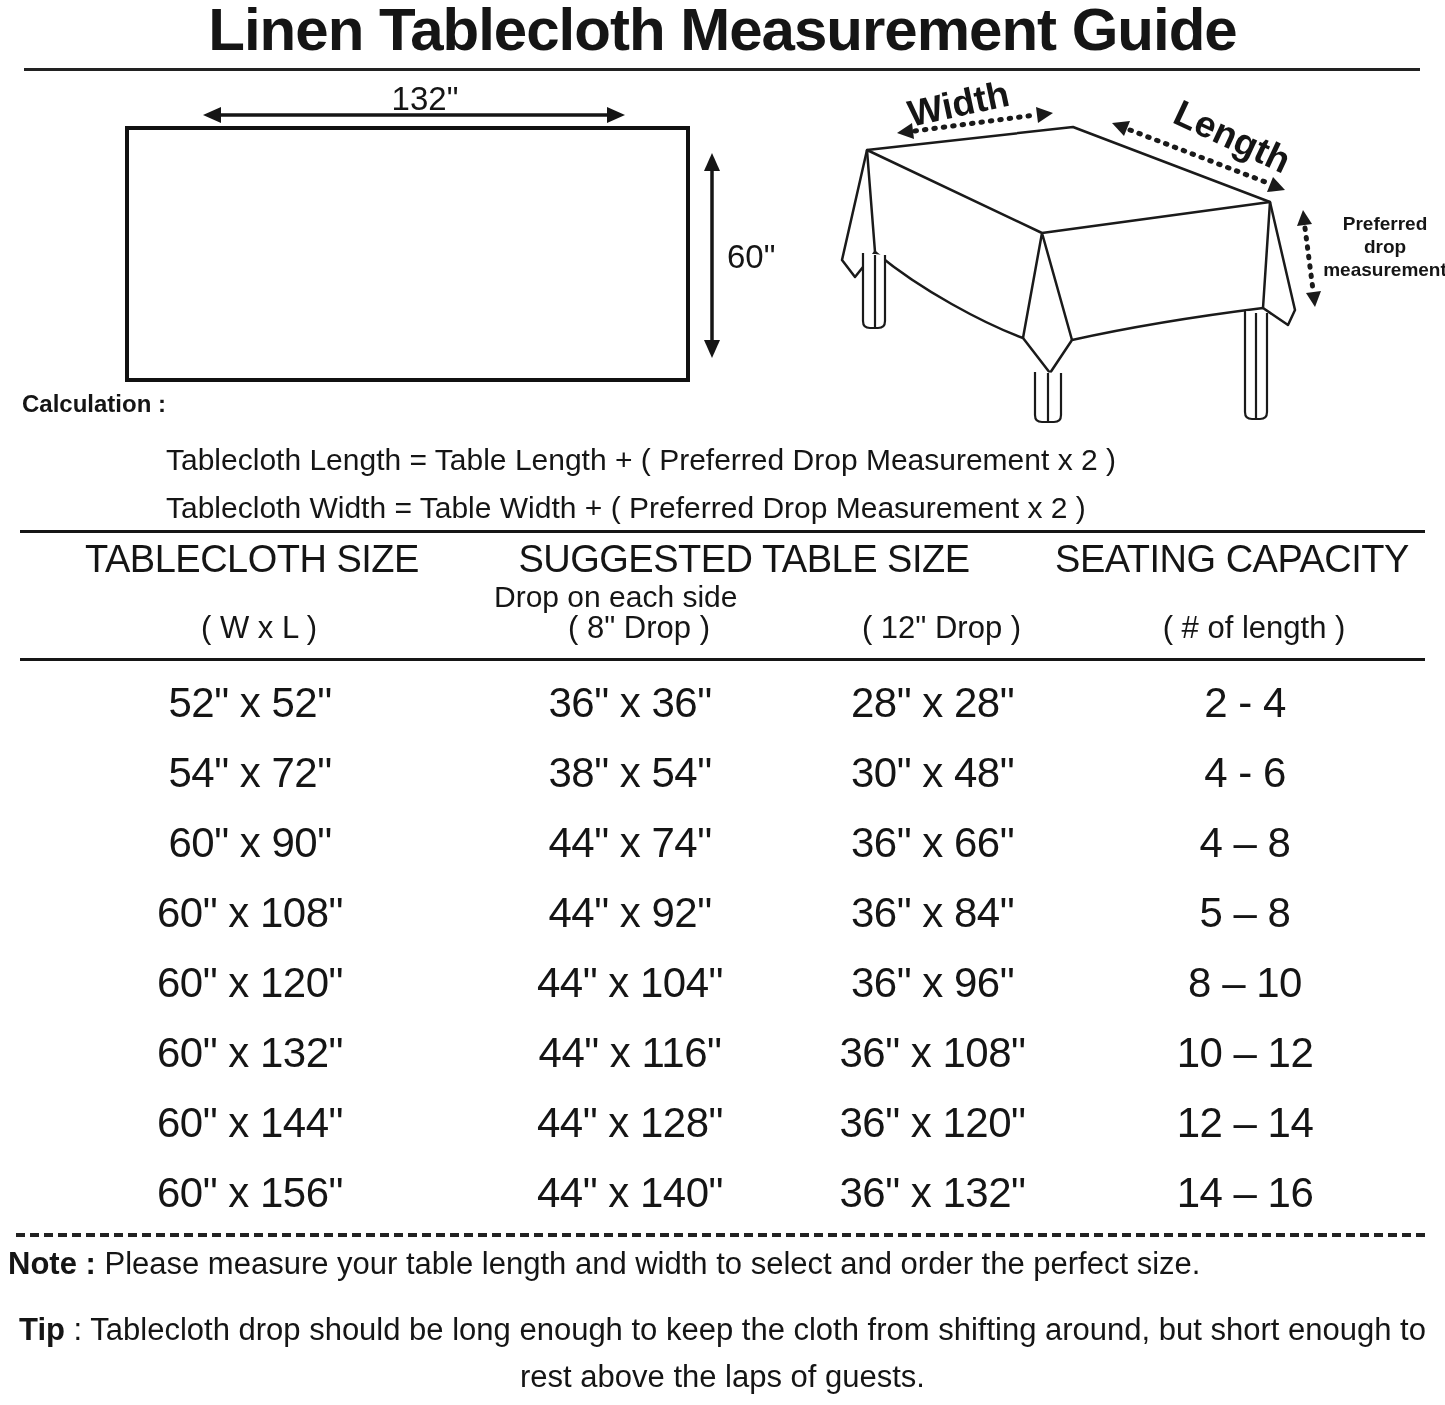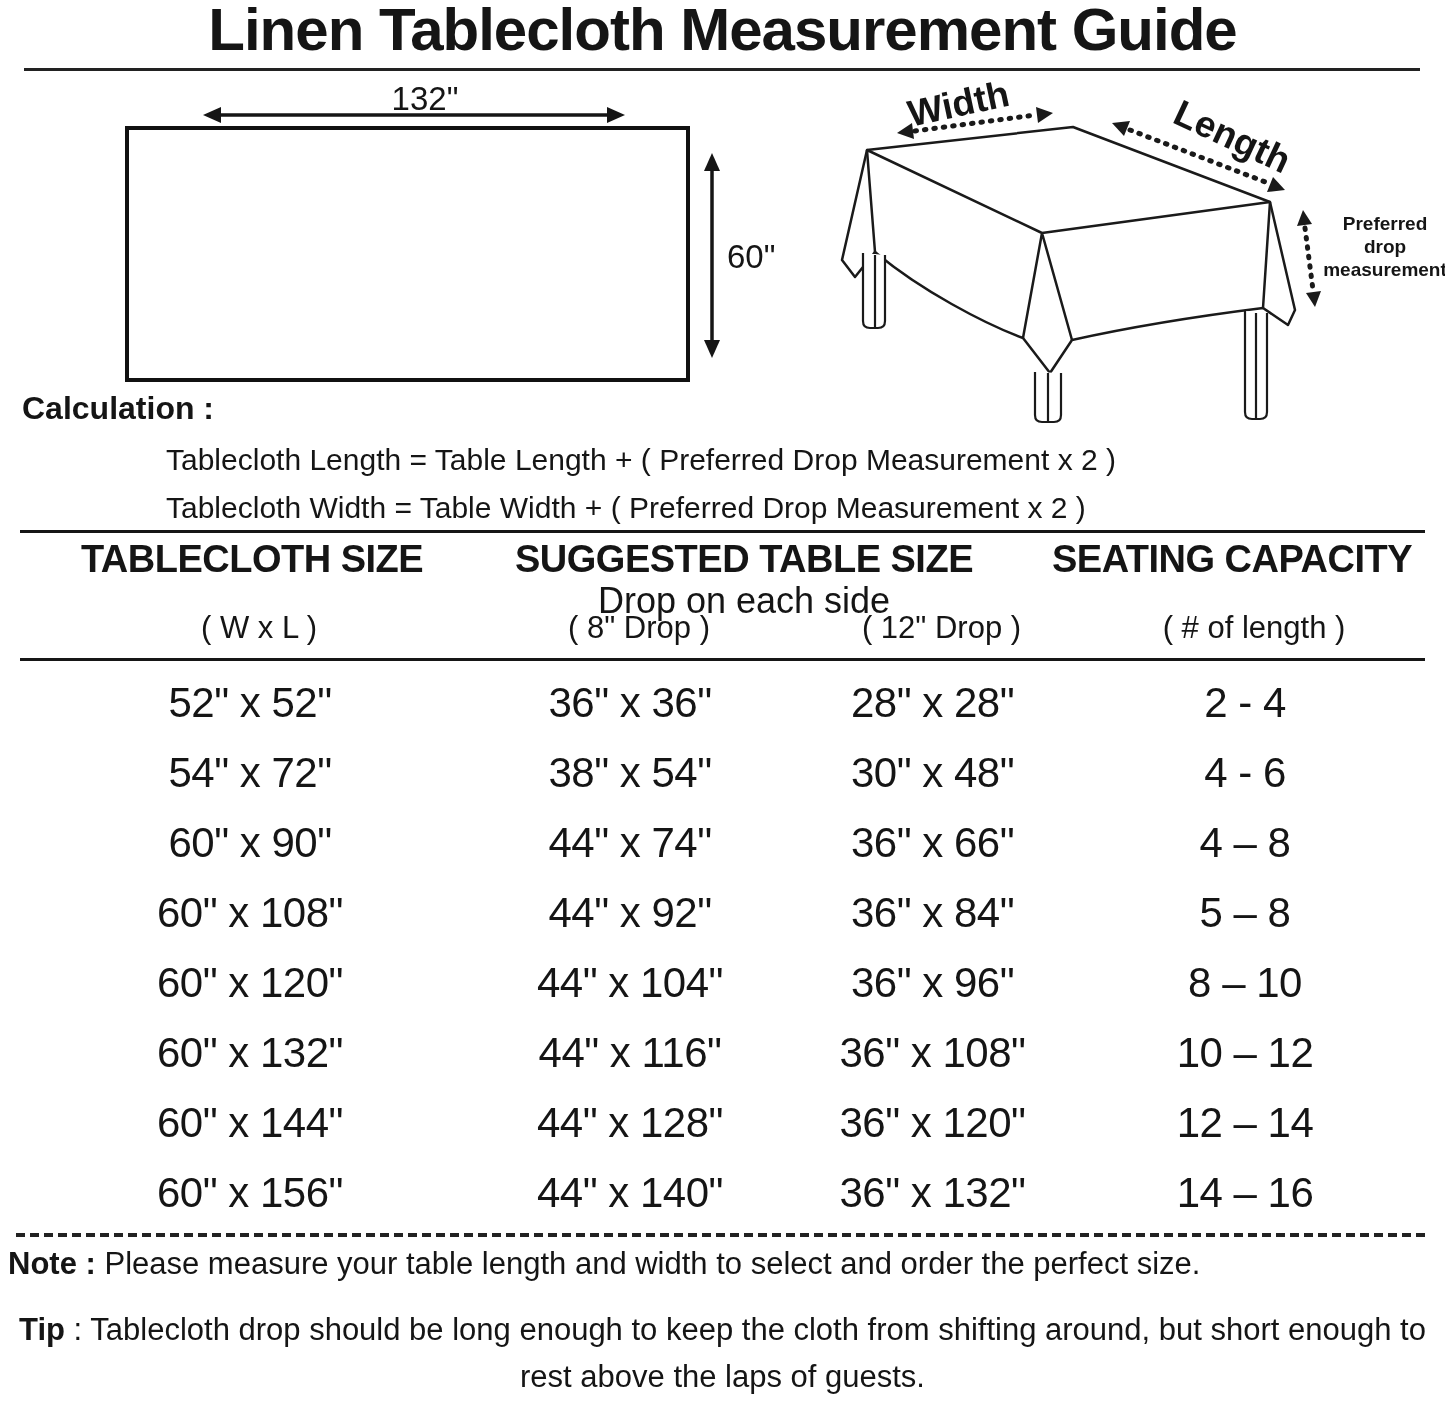--- a/index.html
+++ b/index.html
@@ -3,30 +3,30 @@
 <meta charset="utf-8">
 <style>
   html,body{margin:0;padding:0;background:#fff;}
   .sheet{position:relative;width:1445px;height:1405px;background:#ffffff;color:#151515;
          font-family:"Liberation Sans",sans-serif;overflow:hidden;}
   .title{position:absolute;top:-6px;left:0;width:1445px;margin:0;text-align:center;
          font-size:60px;font-weight:bold;letter-spacing:-1px;line-height:72px;}
   .title-rule{position:absolute;top:68px;left:24px;width:1396px;height:3px;background:#222;}
   .flat-svg{position:absolute;left:80px;top:70px;}
   .cloth-svg{position:absolute;left:835px;top:78px;}
-  .calc-heading{position:absolute;top:390px;left:22px;font-size:32px;font-weight:bold;}
+  .calc-heading{position:absolute;top:390px;left:22px;font-size:24px;font-weight:bold;}
   .formulas{position:absolute;top:436px;left:166px;font-size:30px;font-weight:normal;line-height:48px;}
   .rule{position:absolute;left:20px;width:1405px;height:3px;background:#161616;}
   .rule-top{top:530px;}
   .rule-mid{top:658px;}
-  .hdr{position:absolute;top:538px;width:500px;text-align:center;font-size:38px;font-weight:bold;letter-spacing:-0.5px;}
+  .hdr{position:absolute;top:538px;width:500px;text-align:center;font-size:38px;font-weight:normal;letter-spacing:-0.5px;}
   .hdr1{left:2px;}
   .hdr2{left:494px;}
   .hdr3{left:982px;}
-  .drop-note{position:absolute;top:580px;left:494px;width:500px;text-align:center;font-size:36px;}
+  .drop-note{position:absolute;top:580px;left:494px;width:500px;font-size:30px;}
   .cols{display:grid;grid-template-columns:500px 260px 345px 280px;}
   .subhead-grid{position:absolute;top:610px;left:0;width:1445px;font-size:31px;padding-left:9px;}
   .subhead-grid .cell{text-align:center;}
   .rows-grid{position:absolute;top:668px;left:0;width:1445px;grid-auto-rows:70px;
              font-size:42px;letter-spacing:-0.5px;}
   .rows-grid .cell{display:flex;align-items:center;justify-content:center;}
   .dashed-rule{position:absolute;top:1233px;left:16px;width:1412px;height:4px;
                background:repeating-linear-gradient(90deg,#222 0 9px,transparent 9px 14px);}
   .note-line{position:absolute;top:1246px;left:8px;width:1445px;text-align:left;font-size:31px;}
   .tip-line{position:absolute;top:1306px;left:0;width:1445px;text-align:center;font-size:31px;

